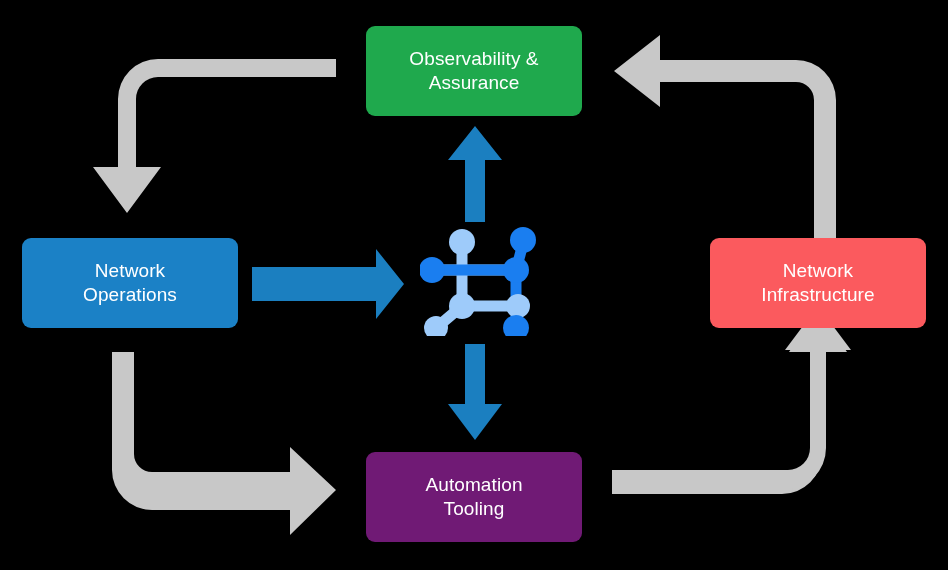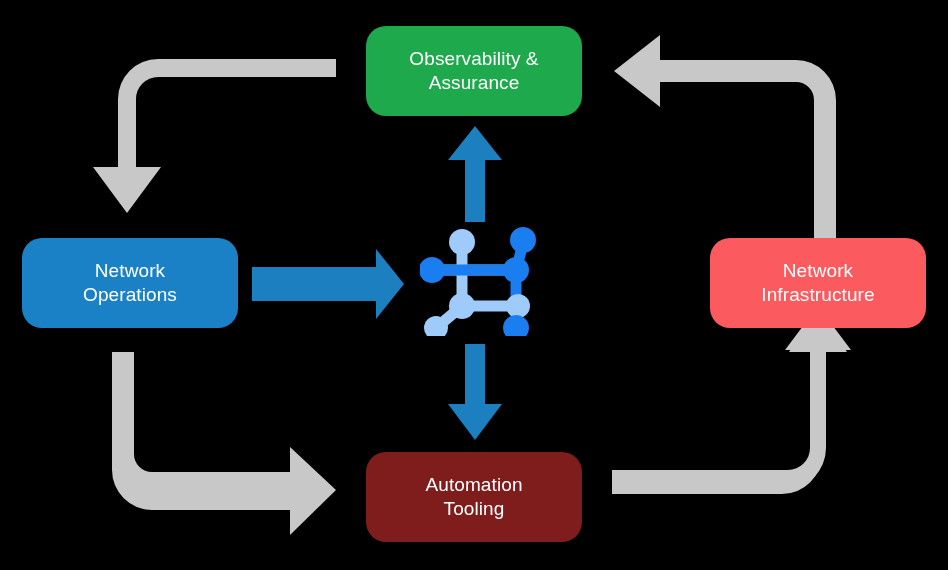--- a/index.html
+++ b/index.html
@@ -22,21 +22,21 @@
   }
   #arrow-layer {
     position: absolute;
     left: 0;
     top: 0;
     width: 948px;
     height: 570px;
   }
   .node-box {
     position: absolute;
-    border-radius: 20px;
+    border-radius: 9px;
     display: flex;
     align-items: center;
     justify-content: center;
     text-align: center;
     color: #ffffff;
     font-size: 19px;
     line-height: 1.28;
     font-weight: 400;
     letter-spacing: 0.1px;
     box-sizing: border-box;
@@ -143,18 +143,18 @@
   <div class="node-box" id="box-network-operations" style="background-color: rgb(27, 129, 198);">
     <span class="node-label">Network
 Operations</span>
   </div>
 
   <div class="node-box" id="box-network-infrastructure" style="background-color: rgb(251, 90, 94);">
     <span class="node-label">Network
 Infrastructure</span>
   </div>
 
-  <div class="node-box" id="box-automation-tooling" style="background-color: #7f1d1d;">
+  <div class="node-box" id="box-automation-tooling" style="background-color: #701a75;">
     <span class="node-label">Automation
 Tooling</span>
   </div>
 
 </div>
 
 </body></html>

